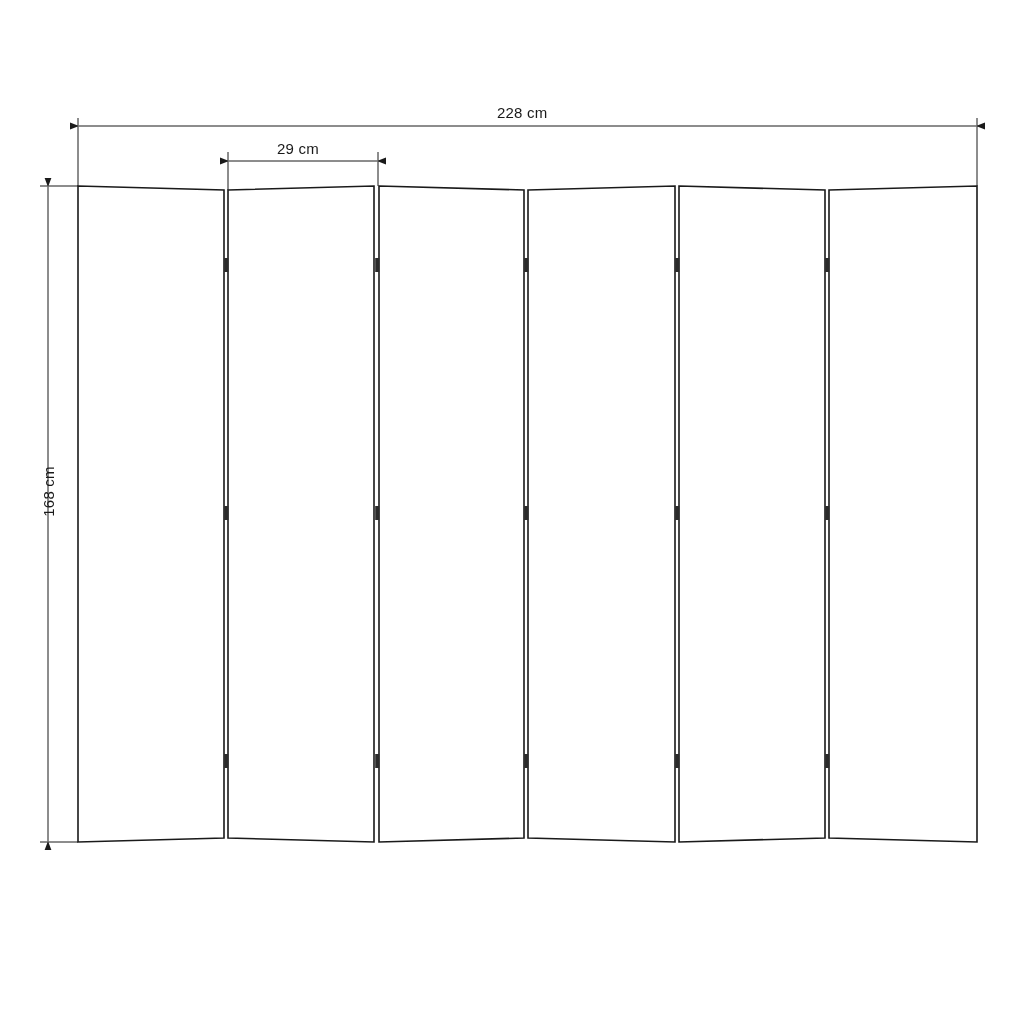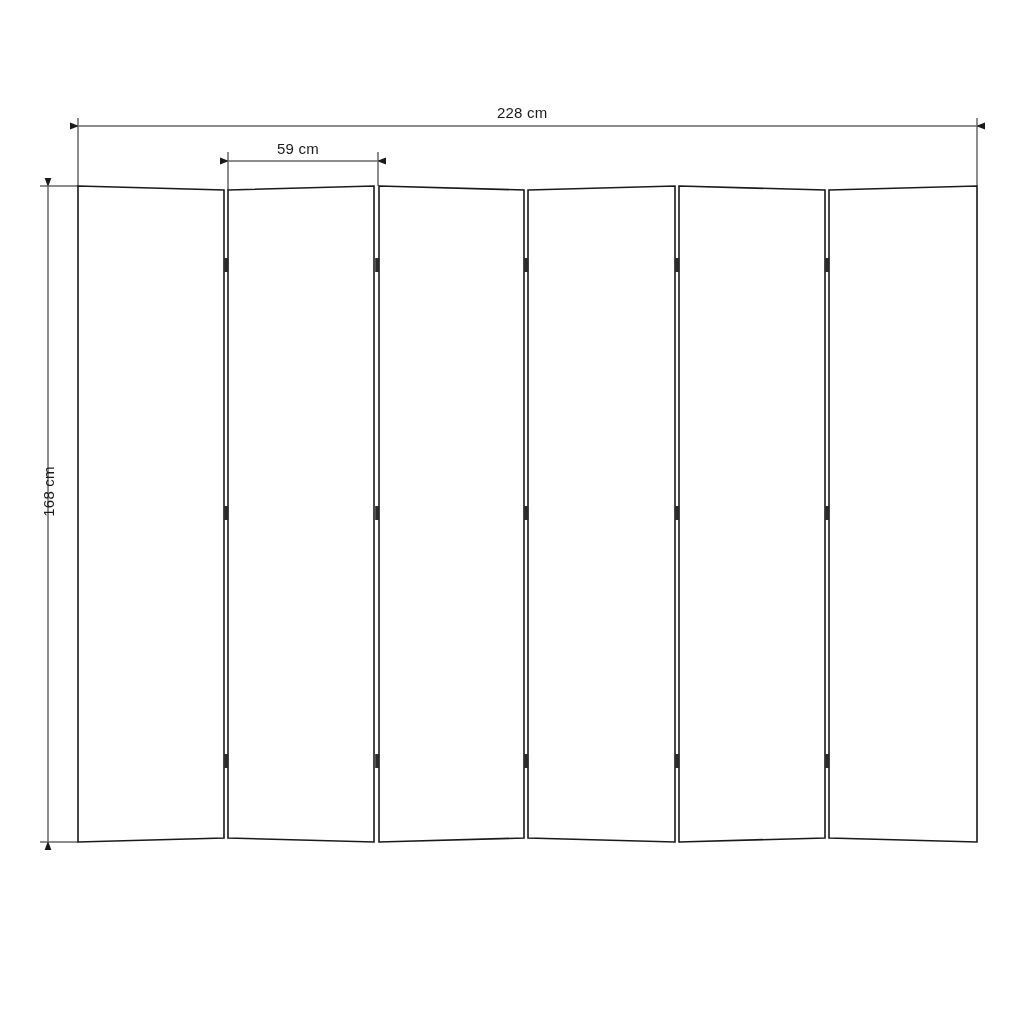--- a/index.html
+++ b/index.html
@@ -131,17 +131,17 @@
     <g>
       <line x1="78" y1="186" x2="40" y2="186" stroke="#1a1a1a" stroke-width="1"></line>
       <line x1="78" y1="842" x2="40" y2="842" stroke="#1a1a1a" stroke-width="1"></line>
       <line x1="48" y1="187" x2="48" y2="841" stroke="#1a1a1a" stroke-width="1" marker-start="url(#arrow-start)" marker-end="url(#arrow-end)"></line>
     </g>
 
   </svg>
 
   <div class="dim-label" id="label-width-total">228 cm</div>
 
-  <div class="dim-label" id="label-width-panel">59 cm</div>
+  <div class="dim-label" id="label-width-panel">29 cm</div>
 
   <div class="dim-label" id="label-height">168 cm</div>
 
 </div>
 
 </body></html>

